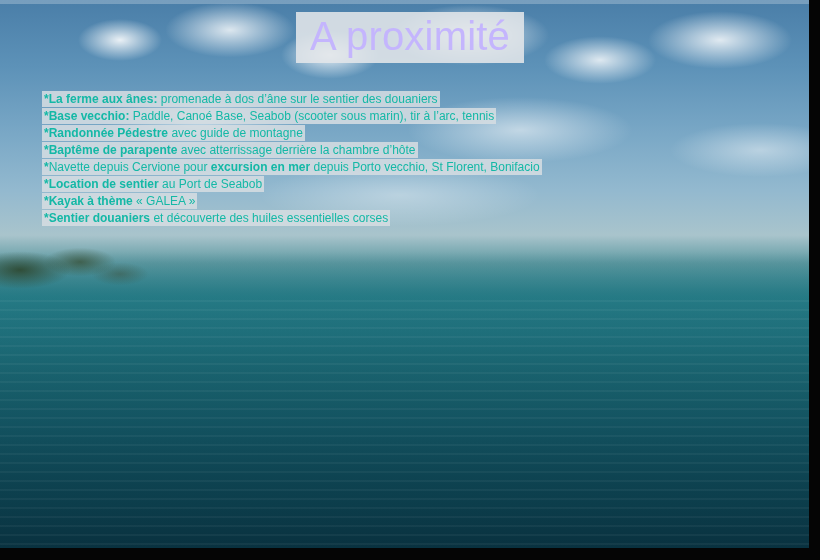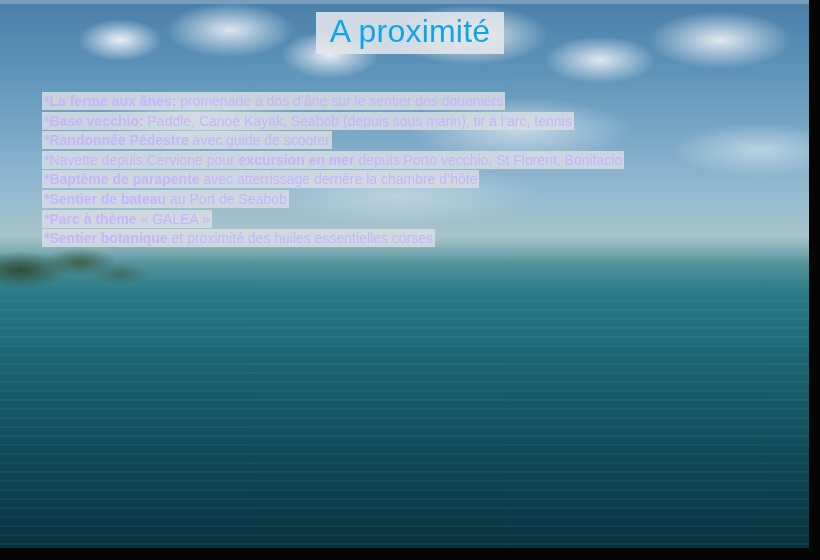--- a/index.html
+++ b/index.html
@@ -87,40 +87,40 @@
   }
 
   
   .title-wrap {
     position: absolute;
     left: 0; right: 0; top: 12px;
     text-align: center;
   }
   .title {
     display: inline-block;
-    font-size: 32px;
+    font-size: 40px;
     line-height: 1.12;
-    color: #0ea5e9;
+    color: #c4b5fd;
     background: rgba(226,230,233,0.88);
     padding: 2px 14px 4px 14px;
     letter-spacing: 0.2px;
   }
 
   
   .body {
     position: absolute;
     left: 42px;
     top: 92px;
     width: 734px;
   }
   .line {
     margin: 0 0 1px 0;
-    font-size: 14px;
+    font-size: 12px;
     line-height: 1.33;
-    color: #c4b5fd;
+    color: #14b8a6;
   }
   .line .hl {
     background: rgba(214,221,226,0.86);
     box-decoration-break: clone;
     -webkit-box-decoration-break: clone;
     padding: 1px 2px;
   }
   .b { font-weight: bold; }
 </style>
 </head>
@@ -135,30 +135,30 @@
   <div class="right-bar"></div>
   <div class="bottom-bar"></div>
 
   <div class="title-wrap">
     <span class="title">A proximité</span>
   </div>
 
   <div class="body">
     <p class="line"><span class="hl"><span class="b">*</span><span class="b">La ferme aux ânes:</span><span> promenade à dos d’âne sur le sentier des douaniers</span></span></p>
 
-    <p class="line"><span class="hl"><span class="b">*</span><span class="b">Base vecchio:</span><span> Paddle, Canoé Kayak, Seabob (depuis sous marin), tir à l’arc, tennis</span></span></p>
+    <p class="line"><span class="hl"><span class="b">*</span><span class="b">Base vecchio:</span><span> Paddle, Canoé Base, Seabob (scooter sous marin), tir à l’arc, tennis</span></span></p>
 
-    <p class="line"><span class="hl"><span class="b">*</span><span class="b">Randonnée Pédestre</span><span> avec guide de scooter</span></span></p>
+    <p class="line"><span class="hl"><span class="b">*</span><span class="b">Randonnée Pédestre</span><span> avec guide de montagne</span></span></p>
 
+
+    <p class="line"><span class="hl"><span class="b">*</span><span class="b">Baptême de parapente</span><span> avec atterrissage derrière la chambre d’hôte</span></span></p>
 
     <p class="line"><span class="hl"><span class="b">*</span><span>Navette depuis Cervione pour </span><span class="b">excursion en mer</span><span> depuis Porto vecchio, St Florent, Bonifacio</span></span></p>
 
-    <p class="line"><span class="hl"><span class="b">*</span><span class="b">Baptême de parapente</span><span> avec atterrissage derrière la chambre d’hôte</span></span></p>
+
+    <p class="line"><span class="hl"><span class="b">*</span><span class="b">Location de sentier</span><span> au Port de Seabob</span></span></p>
 
 
-    <p class="line"><span class="hl"><span class="b">*</span><span class="b">Sentier de bateau</span><span> au Port de Seabob</span></span></p>
+    <p class="line"><span class="hl"><span class="b">*</span><span class="b">Kayak à thème</span><span> « GALEA »</span></span></p>
 
-
-    <p class="line"><span class="hl"><span class="b">*</span><span class="b">Parc à thème</span><span> « GALEA »</span></span></p>
-
-    <p class="line"><span class="hl"><span class="b">*</span><span class="b">Sentier botanique</span><span> et proximité des huiles essentielles corses</span></span></p>
+    <p class="line"><span class="hl"><span class="b">*</span><span class="b">Sentier douaniers</span><span> et découverte des huiles essentielles corses</span></span></p>
   </div>
 </div>
 
 </body></html>

